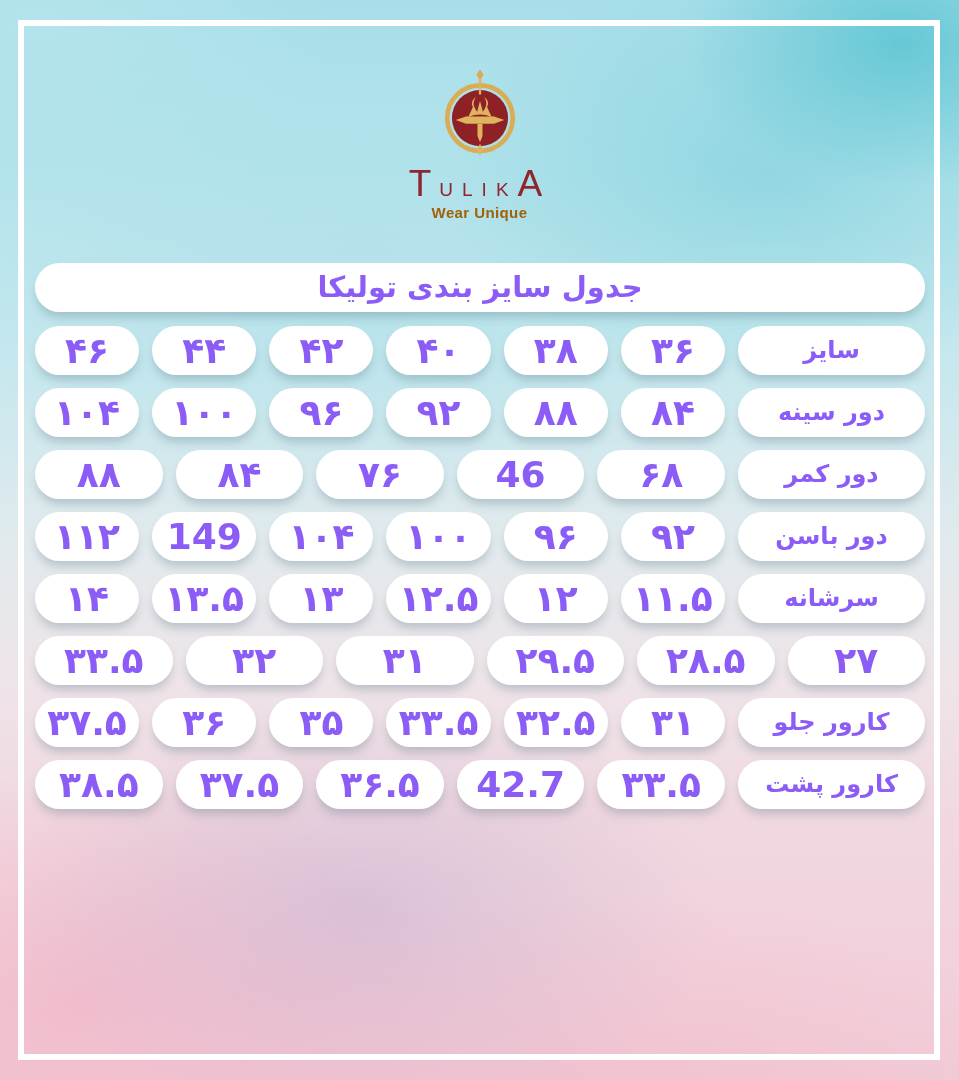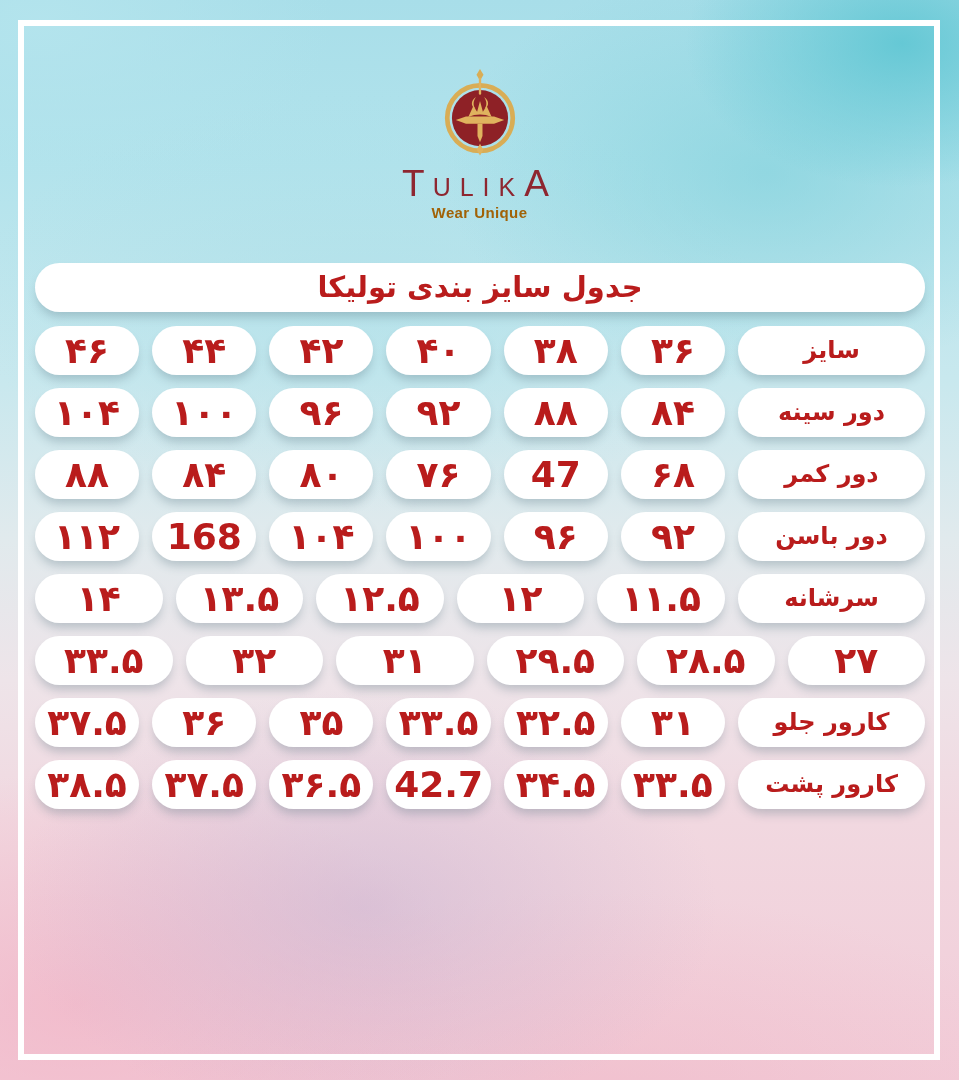--- a/index.html
+++ b/index.html
@@ -33,21 +33,21 @@
     line-height: 1;
   }
   .logo svg { display: block; margin: 0 auto; }
   .wordmark {
     margin-top: 3px;
     font-family: "Liberation Sans", sans-serif;
     color: #8e2630;
     white-space: nowrap;
   }
   .wordmark .cap { font-size: 37px; letter-spacing: 8px; }
-  .wordmark .mid { font-size: 25px; letter-spacing: 9px; }
+  .wordmark .mid { font-size: 19px; letter-spacing: 9px; }
   .tagline {
     margin-top: 3px;
     font-family: "Liberation Sans", sans-serif;
     font-size: 15px;
     font-weight: 700;
     letter-spacing: 0.4px;
     color: #a16207;
   }
 
   .size-table {
@@ -56,21 +56,21 @@
     width: 890px;
     direction: rtl;
   }
   .pill {
     background: #ffffff;
     border-radius: 25px;
     height: 49px;
     line-height: 49px;
     text-align: center;
     font-weight: bold;
-    color: #b91c1c;
+    color: #8b5cf6;
     box-shadow: 0 7px 10px -2px rgba(88,114,128,0.32);
   }
   .title-pill {
     font-size: 29px;
     margin-bottom: 14px;
   }
   .row {
     display: flex;
     gap: 13px;
     margin-bottom: 13px;
@@ -125,40 +125,40 @@
   <div class="pill value-pill">۸۴</div>
         <div class="pill value-pill">۸۸</div>
         <div class="pill value-pill">۹۲</div>
         <div class="pill value-pill">۹۶</div>
         <div class="pill value-pill">۱۰۰</div>
         <div class="pill value-pill">۱۰۴</div>
       </div>
       <div class="row">
     <div class="pill label-pill">دور کمر</div>
   <div class="pill value-pill">۶۸</div>
-        <div class="pill value-pill">47</div>
+        <div class="pill value-pill">46</div>
         <div class="pill value-pill">۷۶</div>
-        <div class="pill value-pill">۸۰</div>
         <div class="pill value-pill">۸۴</div>
         <div class="pill value-pill">۸۸</div>
       </div>
       <div class="row">
     <div class="pill label-pill">دور باسن</div>
   <div class="pill value-pill">۹۲</div>
         <div class="pill value-pill">۹۶</div>
         <div class="pill value-pill">۱۰۰</div>
         <div class="pill value-pill">۱۰۴</div>
-        <div class="pill value-pill">168</div>
+        <div class="pill value-pill">149</div>
         <div class="pill value-pill">۱۱۲</div>
       </div>
       <div class="row">
     <div class="pill label-pill">سرشانه</div>
   <div class="pill value-pill">۱۱.۵</div>
         <div class="pill value-pill">۱۲</div>
         <div class="pill value-pill">۱۲.۵</div>
+        <div class="pill value-pill">۱۳</div>
         <div class="pill value-pill">۱۳.۵</div>
         <div class="pill value-pill">۱۴</div>
       </div>
       <div class="row">
   <div class="pill value-pill">۲۷</div>
         <div class="pill value-pill">۲۸.۵</div>
         <div class="pill value-pill">۲۹.۵</div>
         <div class="pill value-pill">۳۱</div>
         <div class="pill value-pill">۳۲</div>
         <div class="pill value-pill">۳۳.۵</div>
@@ -168,20 +168,19 @@
   <div class="pill value-pill">۳۱</div>
         <div class="pill value-pill">۳۲.۵</div>
         <div class="pill value-pill">۳۳.۵</div>
         <div class="pill value-pill">۳۵</div>
         <div class="pill value-pill">۳۶</div>
         <div class="pill value-pill">۳۷.۵</div>
       </div>
       <div class="row">
     <div class="pill label-pill">کارور پشت</div>
   <div class="pill value-pill">۳۳.۵</div>
-        <div class="pill value-pill">۳۴.۵</div>
         <div class="pill value-pill">42.7</div>
         <div class="pill value-pill">۳۶.۵</div>
         <div class="pill value-pill">۳۷.۵</div>
         <div class="pill value-pill">۳۸.۵</div>
       </div>
     </div>
 </div>
 
 </body></html>

